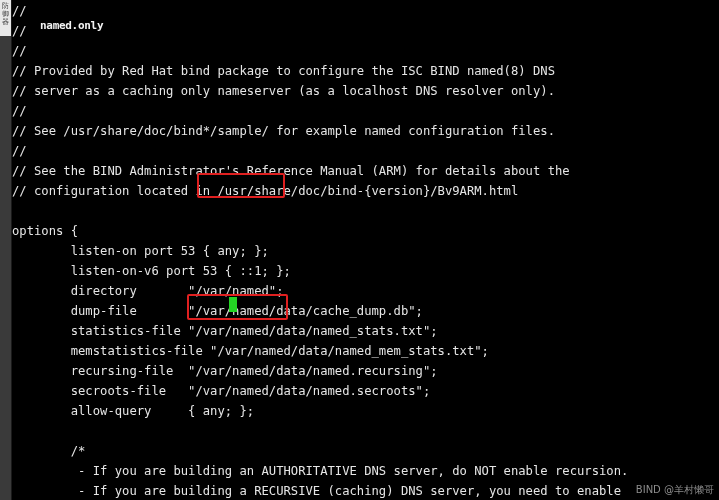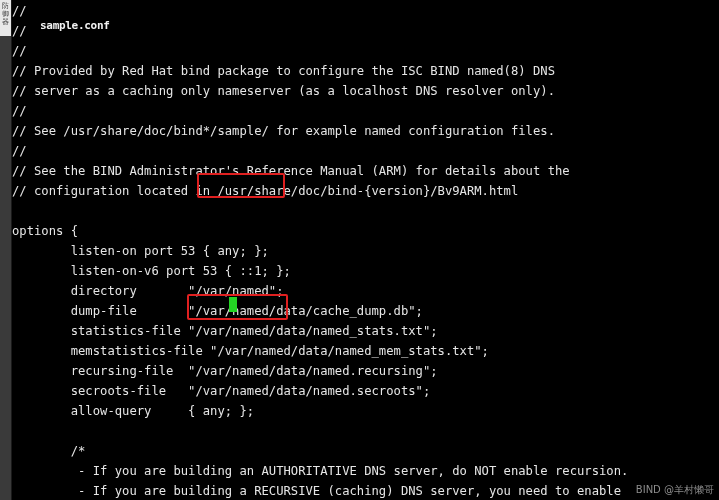--- a/index.html
+++ b/index.html
@@ -144,21 +144,21 @@
   <div id="gutter"></div>
 
   <div id="side-watermark">
     <span>防</span>
     <span>御</span>
     <span>器</span>
   </div>
 
   <div id="code"><div class="line">//</div><div class="line">//</div><div class="line">//</div><div class="line">// Provided by Red Hat bind package to configure the ISC BIND named(8) DNS</div><div class="line">// server as a caching only nameserver (as a localhost DNS resolver only).</div><div class="line">//</div><div class="line">// See /usr/share/doc/bind*/sample/ for example named configuration files.</div><div class="line">//</div><div class="line">// See the BIND Administrator's Reference Manual (ARM) for details about the</div><div class="line">// configuration located in /usr/share/doc/bind-{version}/Bv9ARM.html</div><div class="line"></div><div class="line">options {</div><div class="line">        listen-on port 53 { any; };</div><div class="line">        listen-on-v6 port 53 { ::1; };</div><div class="line">        directory       "/var/named";</div><div class="line">        dump-file       "/var/named/data/cache_dump.db";</div><div class="line">        statistics-file "/var/named/data/named_stats.txt";</div><div class="line">        memstatistics-file "/var/named/data/named_mem_stats.txt";</div><div class="line">        recursing-file  "/var/named/data/named.recursing";</div><div class="line">        secroots-file   "/var/named/data/named.secroots";</div><div class="line">        allow-query     { any; };</div><div class="line"></div><div class="line">        /*</div><div class="line">         - If you are building an AUTHORITATIVE DNS server, do NOT enable recursion.</div><div class="line">         - If you are building a RECURSIVE (caching) DNS server, you need to enable</div></div>
 
-  <div id="file-label">sample.conf</div>
+  <div id="file-label">named.only</div>
 
 
   <div class="redbox" id="redbox-listen-on"></div>
   <div class="redbox" id="redbox-allow-query"></div>
 
   <div id="cursor-block"></div>
 
   <div id="csdn-watermark">BIND @羊村懒哥</div>
 
 </div>

